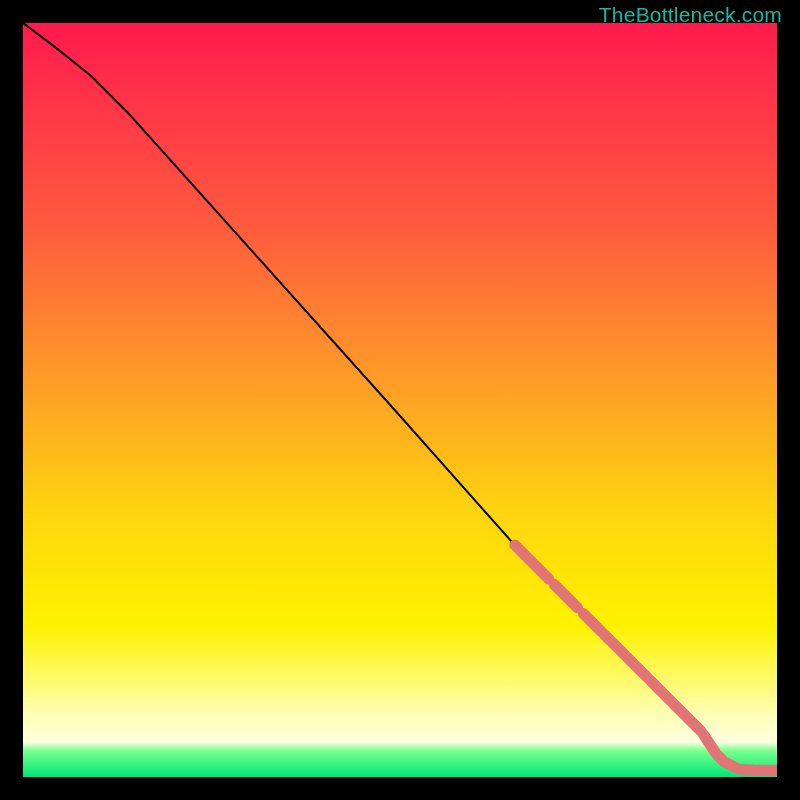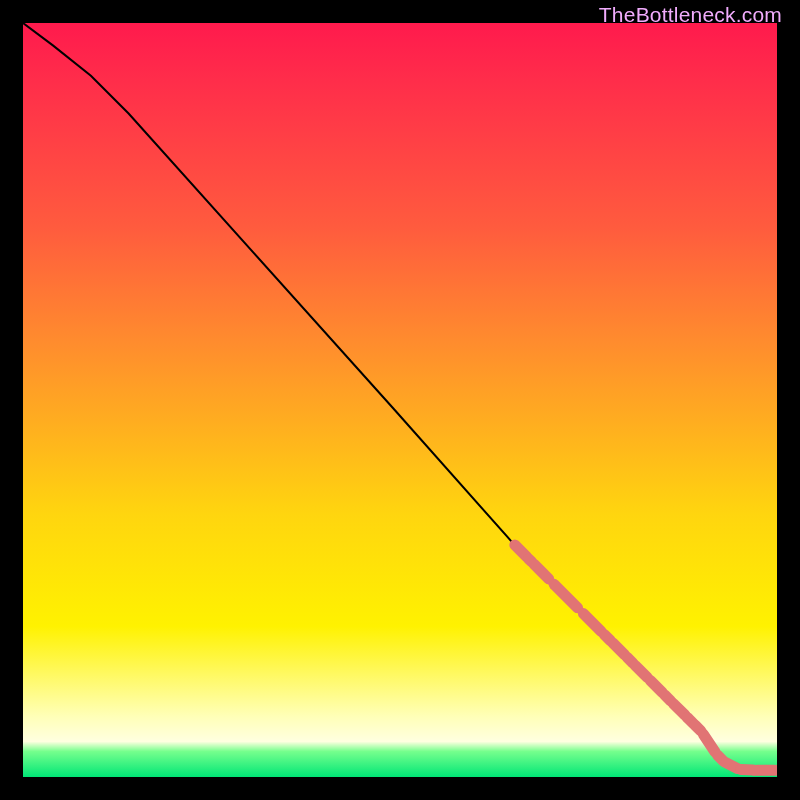--- a/index.html
+++ b/index.html
@@ -44,21 +44,21 @@
     left: 0;
     top: 0;
     width: 754px;
     height: 754px;
     pointer-events: none;
   }
   .watermark {
     position: absolute;
     top: 3px;
     right: 18px;
-    color: #f0abfc;
+    color: #14b8a6;
     font-size: 21px;
     font-weight: 500;
     letter-spacing: 0.2px;
   }
 </style>
 </head>
 <body>
 
 <div class="stage">
   <div class="watermark">TheBottleneck.com</div>

